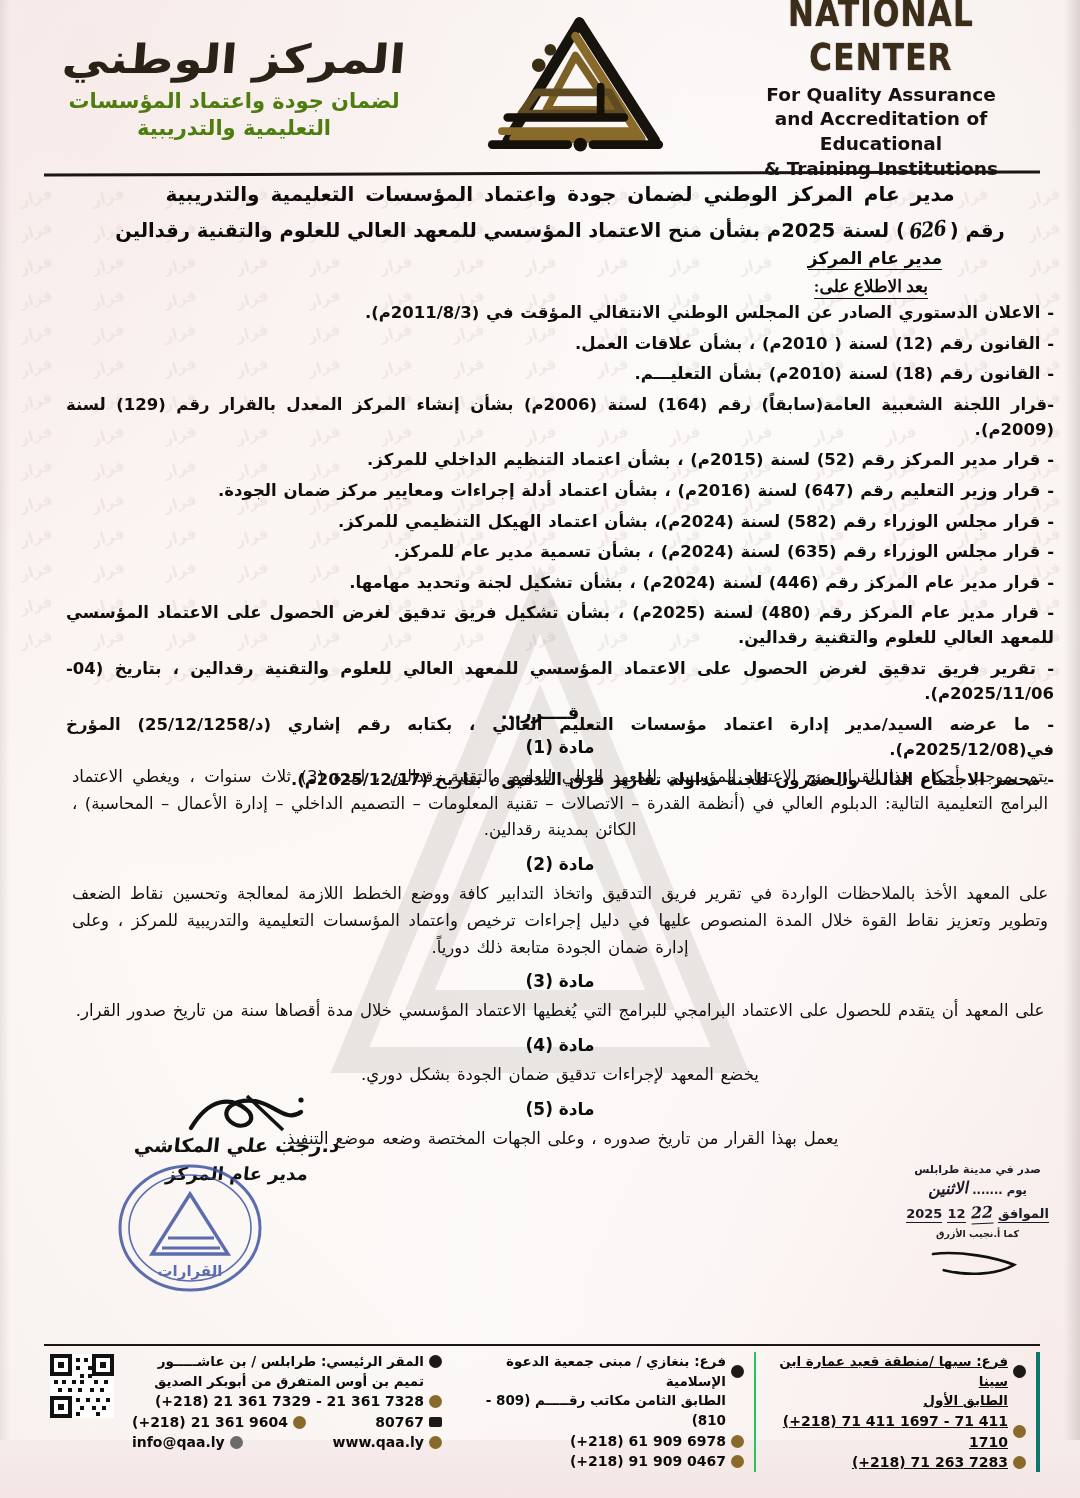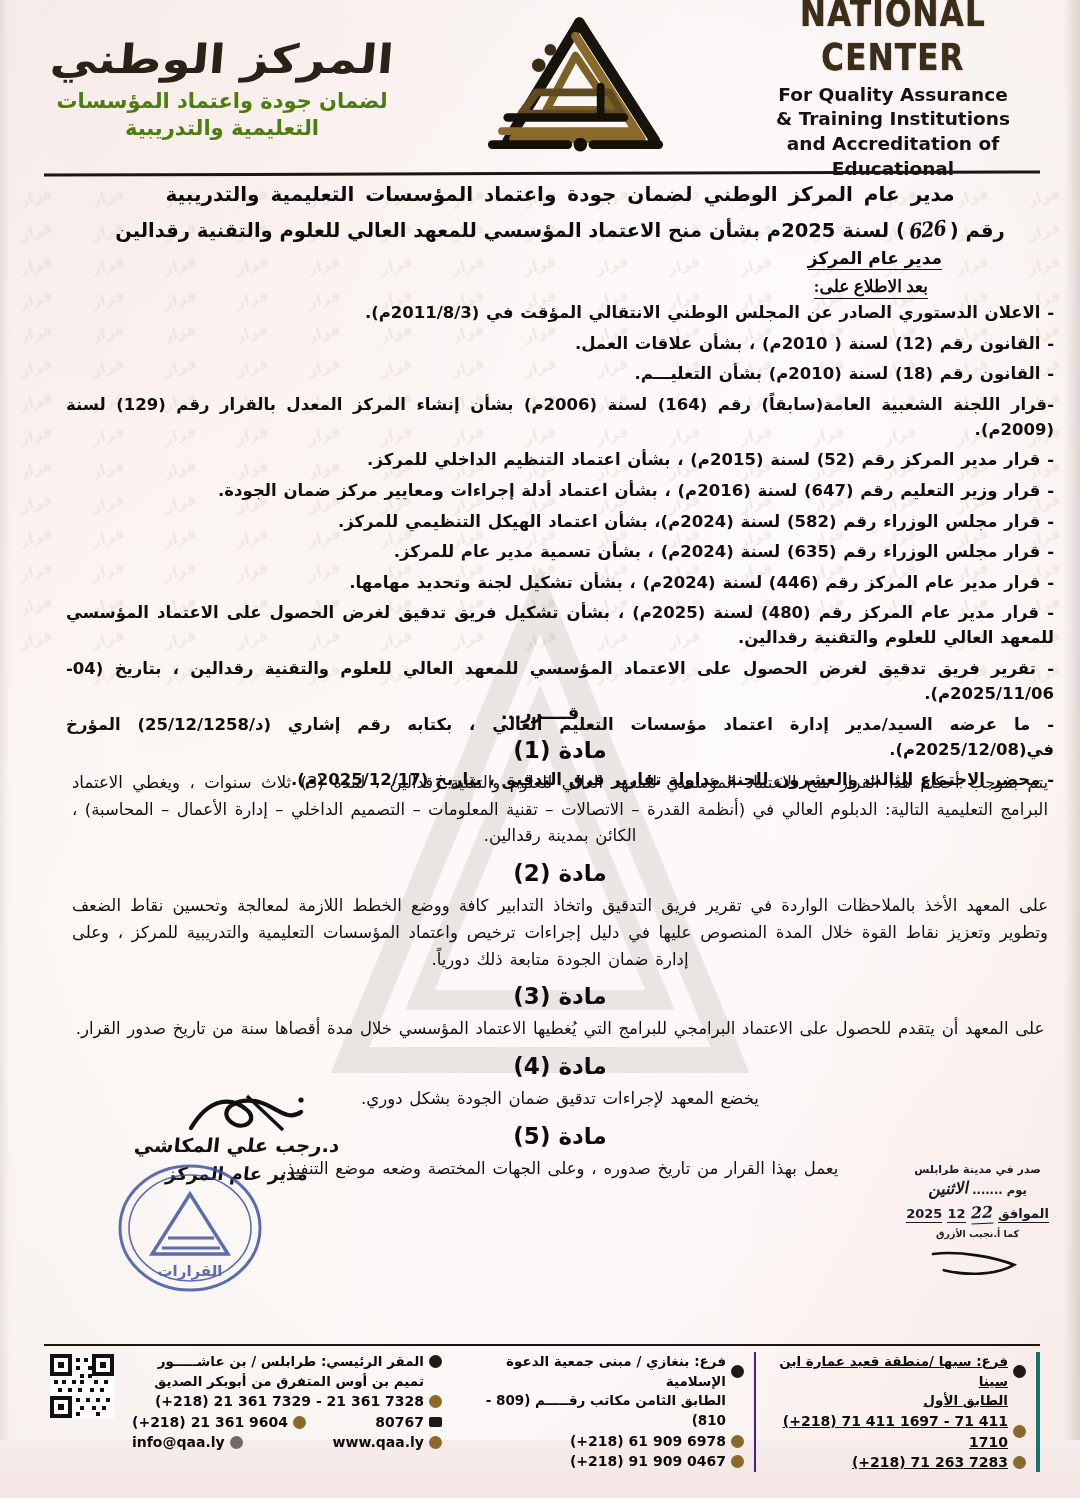--- a/index.html
+++ b/index.html
@@ -48,21 +48,21 @@
   }
   .big-wm{
     position:absolute;left:330px;top:560px;width:420px;height:560px;z-index:2;
     opacity:.10;pointer-events:none;
   }
 
   
   header.doc-head{
     position:absolute;left:0;top:0;width:1080px;height:176px;z-index:5;
     display:flex;align-items:center;justify-content:space-between;
-    padding:0 22px;box-sizing:border-box;
+    padding:0 34px;box-sizing:border-box;
   }
   .hdr-en{
     text-align:center;color:#14110f;direction:ltr;
     width:330px;margin-top:4px;
   }
   .hdr-en .main{
     font-family:"DejaVu Sans","Liberation Sans",sans-serif;
     font-weight:800;font-size:31px;letter-spacing:1.2px;
     color:#3b2d18;
     text-shadow:0 0 1px #1d1407;
@@ -138,21 +138,21 @@
   .qarrar{
     position:absolute;left:0;top:702px;width:1080px;text-align:center;z-index:6;
     font-size:18px;font-weight:800;letter-spacing:7px;color:#0e0c0a;
   }
 
   
   .articles{
     position:absolute;left:72px;top:735px;width:976px;z-index:6;color:#100d0b;
   }
   .art-h{
-    text-align:center;font-size:23px;font-weight:800;
+    text-align:center;font-size:17px;font-weight:800;
     margin:2px 0 7px;color:#0e0c0a;
   }
   .art-b{
     font-size:16.5px;font-weight:400;line-height:1.62;
     text-align:justify;text-align-last:center;margin-bottom:10px;
     word-spacing:1.5px;
   }
   .art-b.center{text-align:center;text-align-last:center;}
 
   
@@ -199,21 +199,21 @@
     border-top:2.5px solid #1a1613;z-index:5;
   }
   .footer{
     position:absolute;left:44px;top:1352px;width:996px;height:96px;z-index:6;
     display:flex;flex-direction:row-reverse;align-items:flex-start;
     justify-content:space-between;color:#0e0c0a;
   }
   .qr{width:64px;height:64px;margin:2px 4px 0 6px;flex:0 0 64px;}
   .fcol{padding:0 10px;box-sizing:border-box;}
   .fcol.main{width:330px;text-align:right;}
-  .fcol.bng{width:300px;text-align:right;border-right:2px solid #4c1d95;}
+  .fcol.bng{width:300px;text-align:right;border-right:2px solid #22c55e;}
   .fcol.sbh{width:280px;text-align:right;border-right:4px solid #0f766e;text-decoration:underline;}
   .frow{
     font-size:13.5px;font-weight:700;line-height:1.46;
     display:flex;align-items:center;justify-content:flex-start;gap:5px;
     direction:rtl;
   }
   .fnum{direction:ltr;unicode-bidi:isolate;font-weight:800;font-size:14px;}
   .ficon{
     width:13px;height:13px;border-radius:50%;flex:0 0 13px;
     display:inline-block;position:relative;
@@ -478,22 +478,22 @@
     <path d="M210 40 L400 500 L20 500 Z" fill="none" stroke="#4b4038" stroke-width="26"></path>
     <path d="M210 150 L330 440 L90 440 Z" fill="none" stroke="#4b4038" stroke-width="20"></path>
   </svg>
 </div>
 
 <header class="doc-head">
 
   <div class="hdr-en">
     <div class="main">NATIONAL CENTER</div>
     <div class="sub">For Quality Assurance</div>
+    <div class="sub">and Accreditation of Educational</div>
     <div class="sub">&amp; Training Institutions</div>
-    <div class="sub">and Accreditation of Educational</div>
   </div>
 
   <div class="hdr-logo">
     <svg viewBox="0 0 200 155" width="195" height="150">
       <g fill="none" stroke-linecap="round" stroke-linejoin="round">
         <path d="M104 10 L182 132" stroke="#17130d" stroke-width="11"></path>
         <path d="M104 10 L30 132" stroke="#17130d" stroke-width="11"></path>
         <path d="M100 24 L168 130 L36 130" stroke="#8a6a2a" stroke-width="9" fill="none"></path>
         <path d="M100 44 L138 100 L70 100 Z" stroke="#7d6026" stroke-width="8" fill="none"></path>
         <path d="M60 82 L135 82 L148 104 L44 104 Z" stroke="#5f4a22" stroke-width="8" fill="none"></path>

